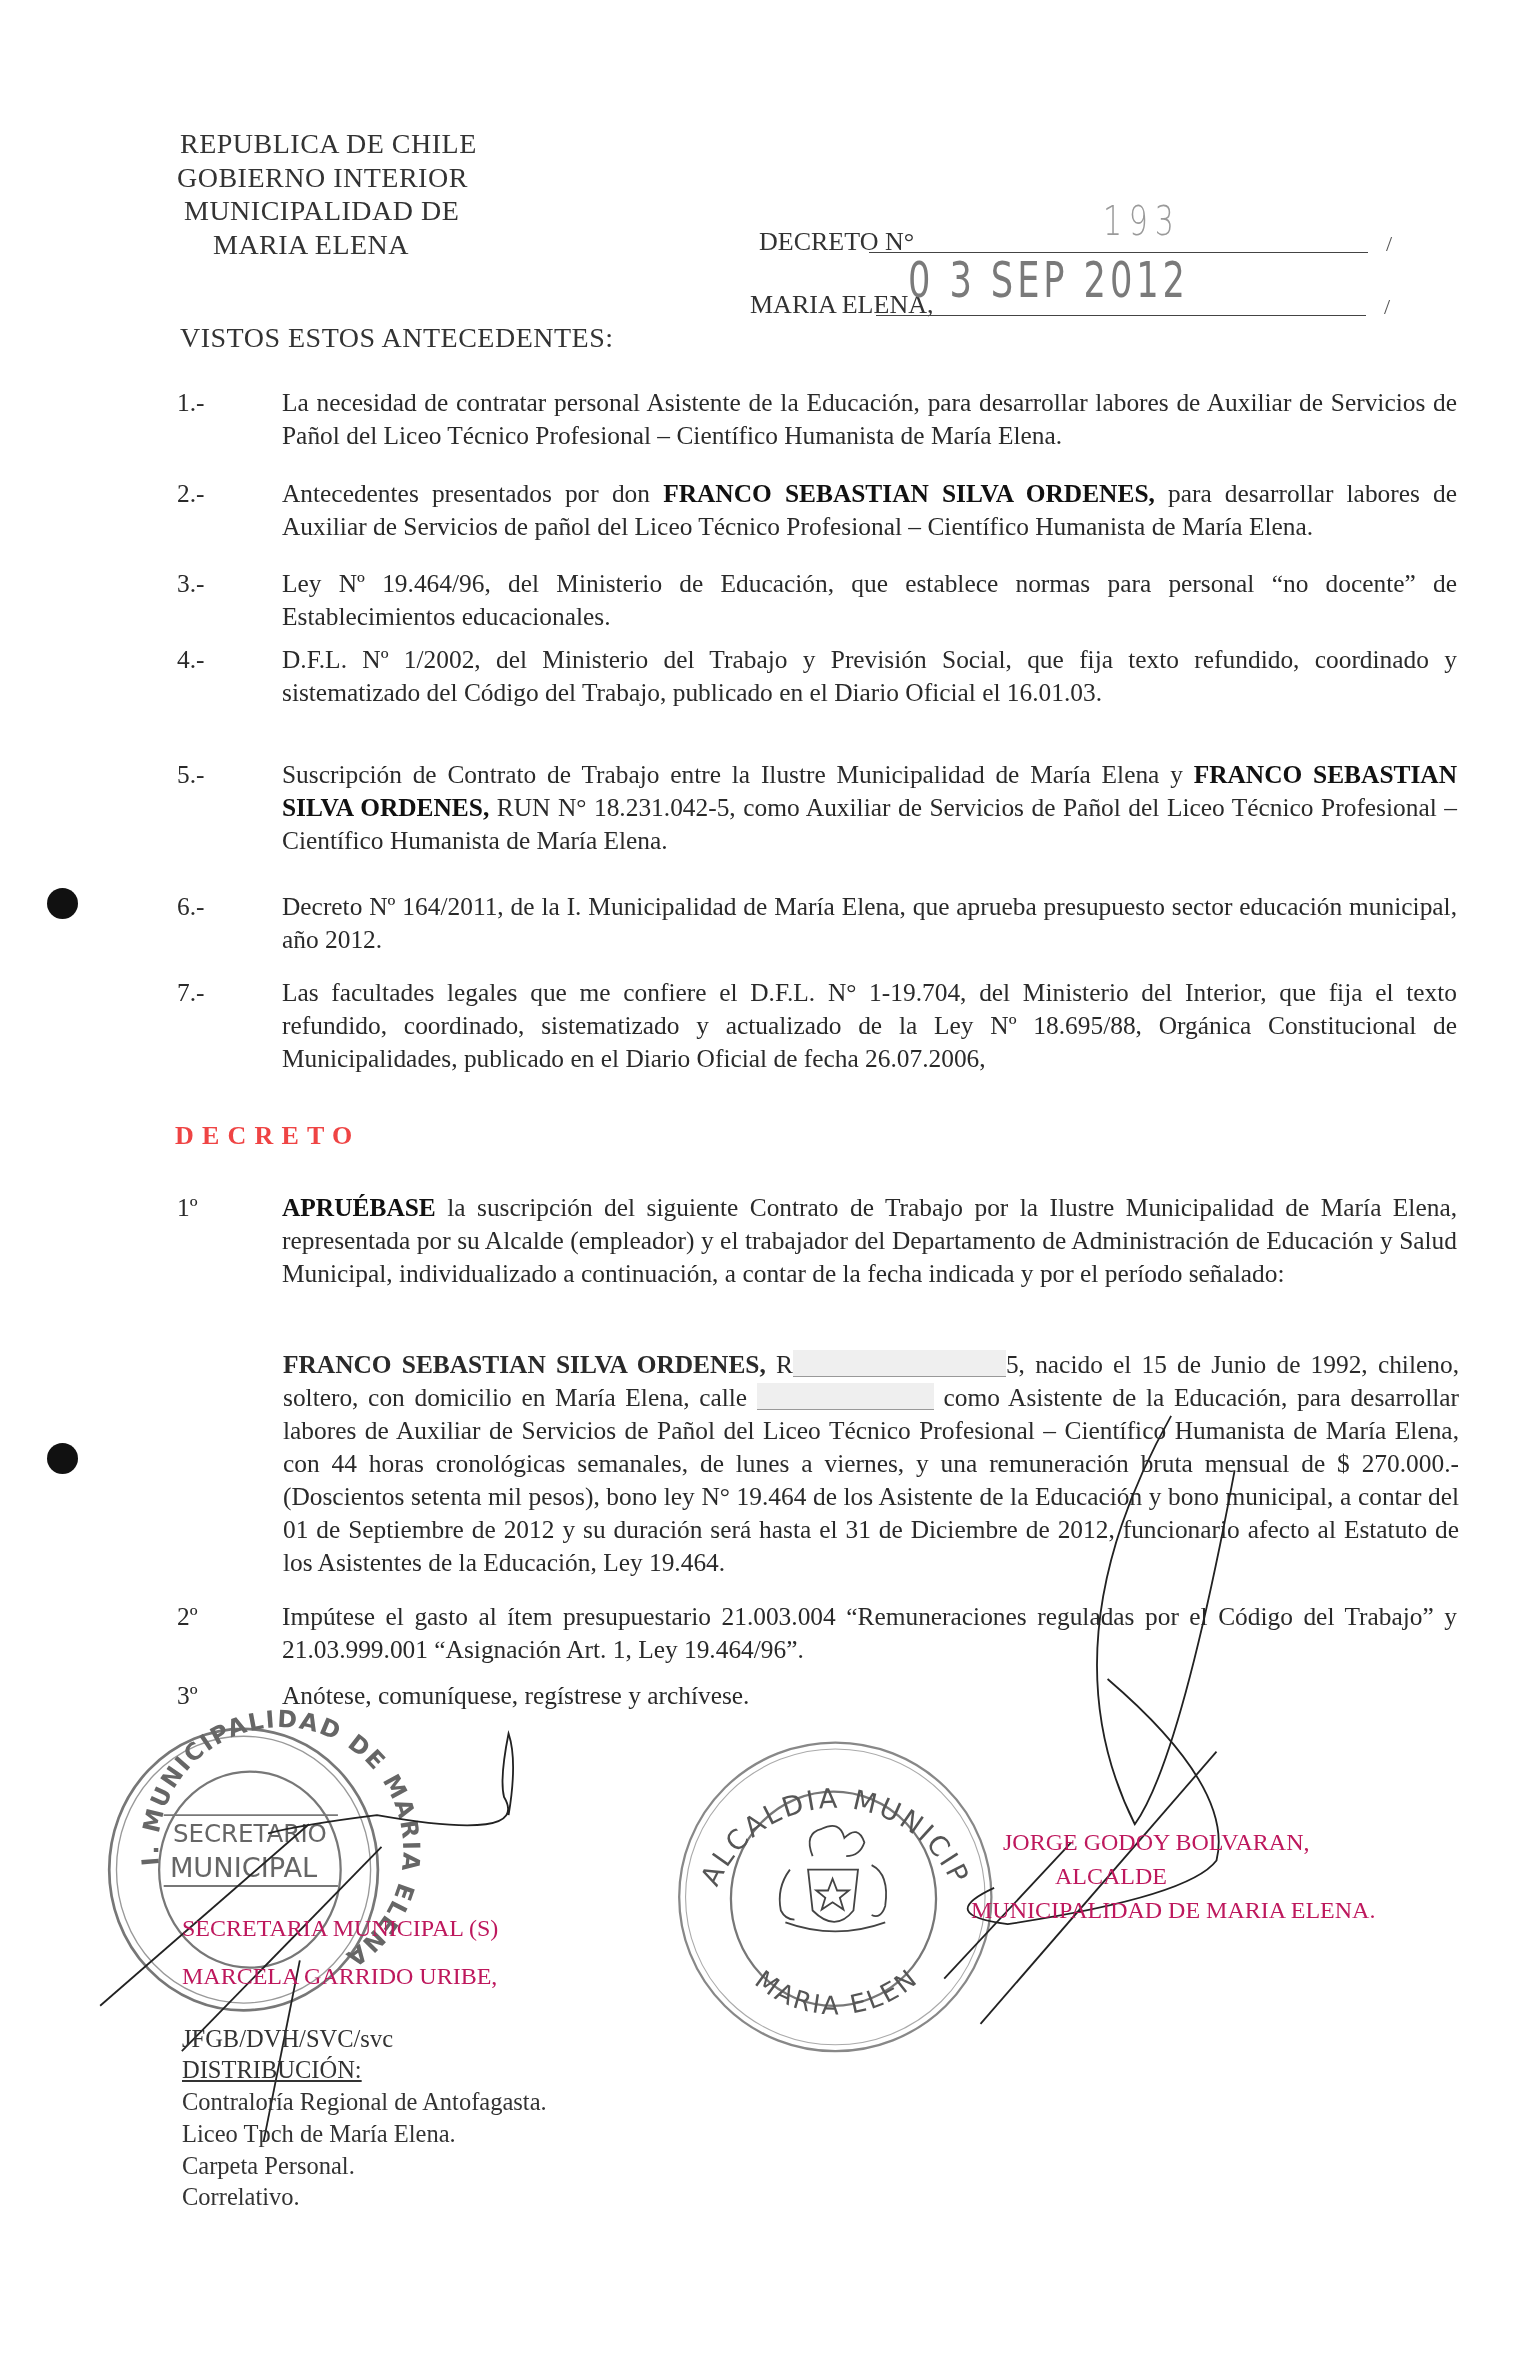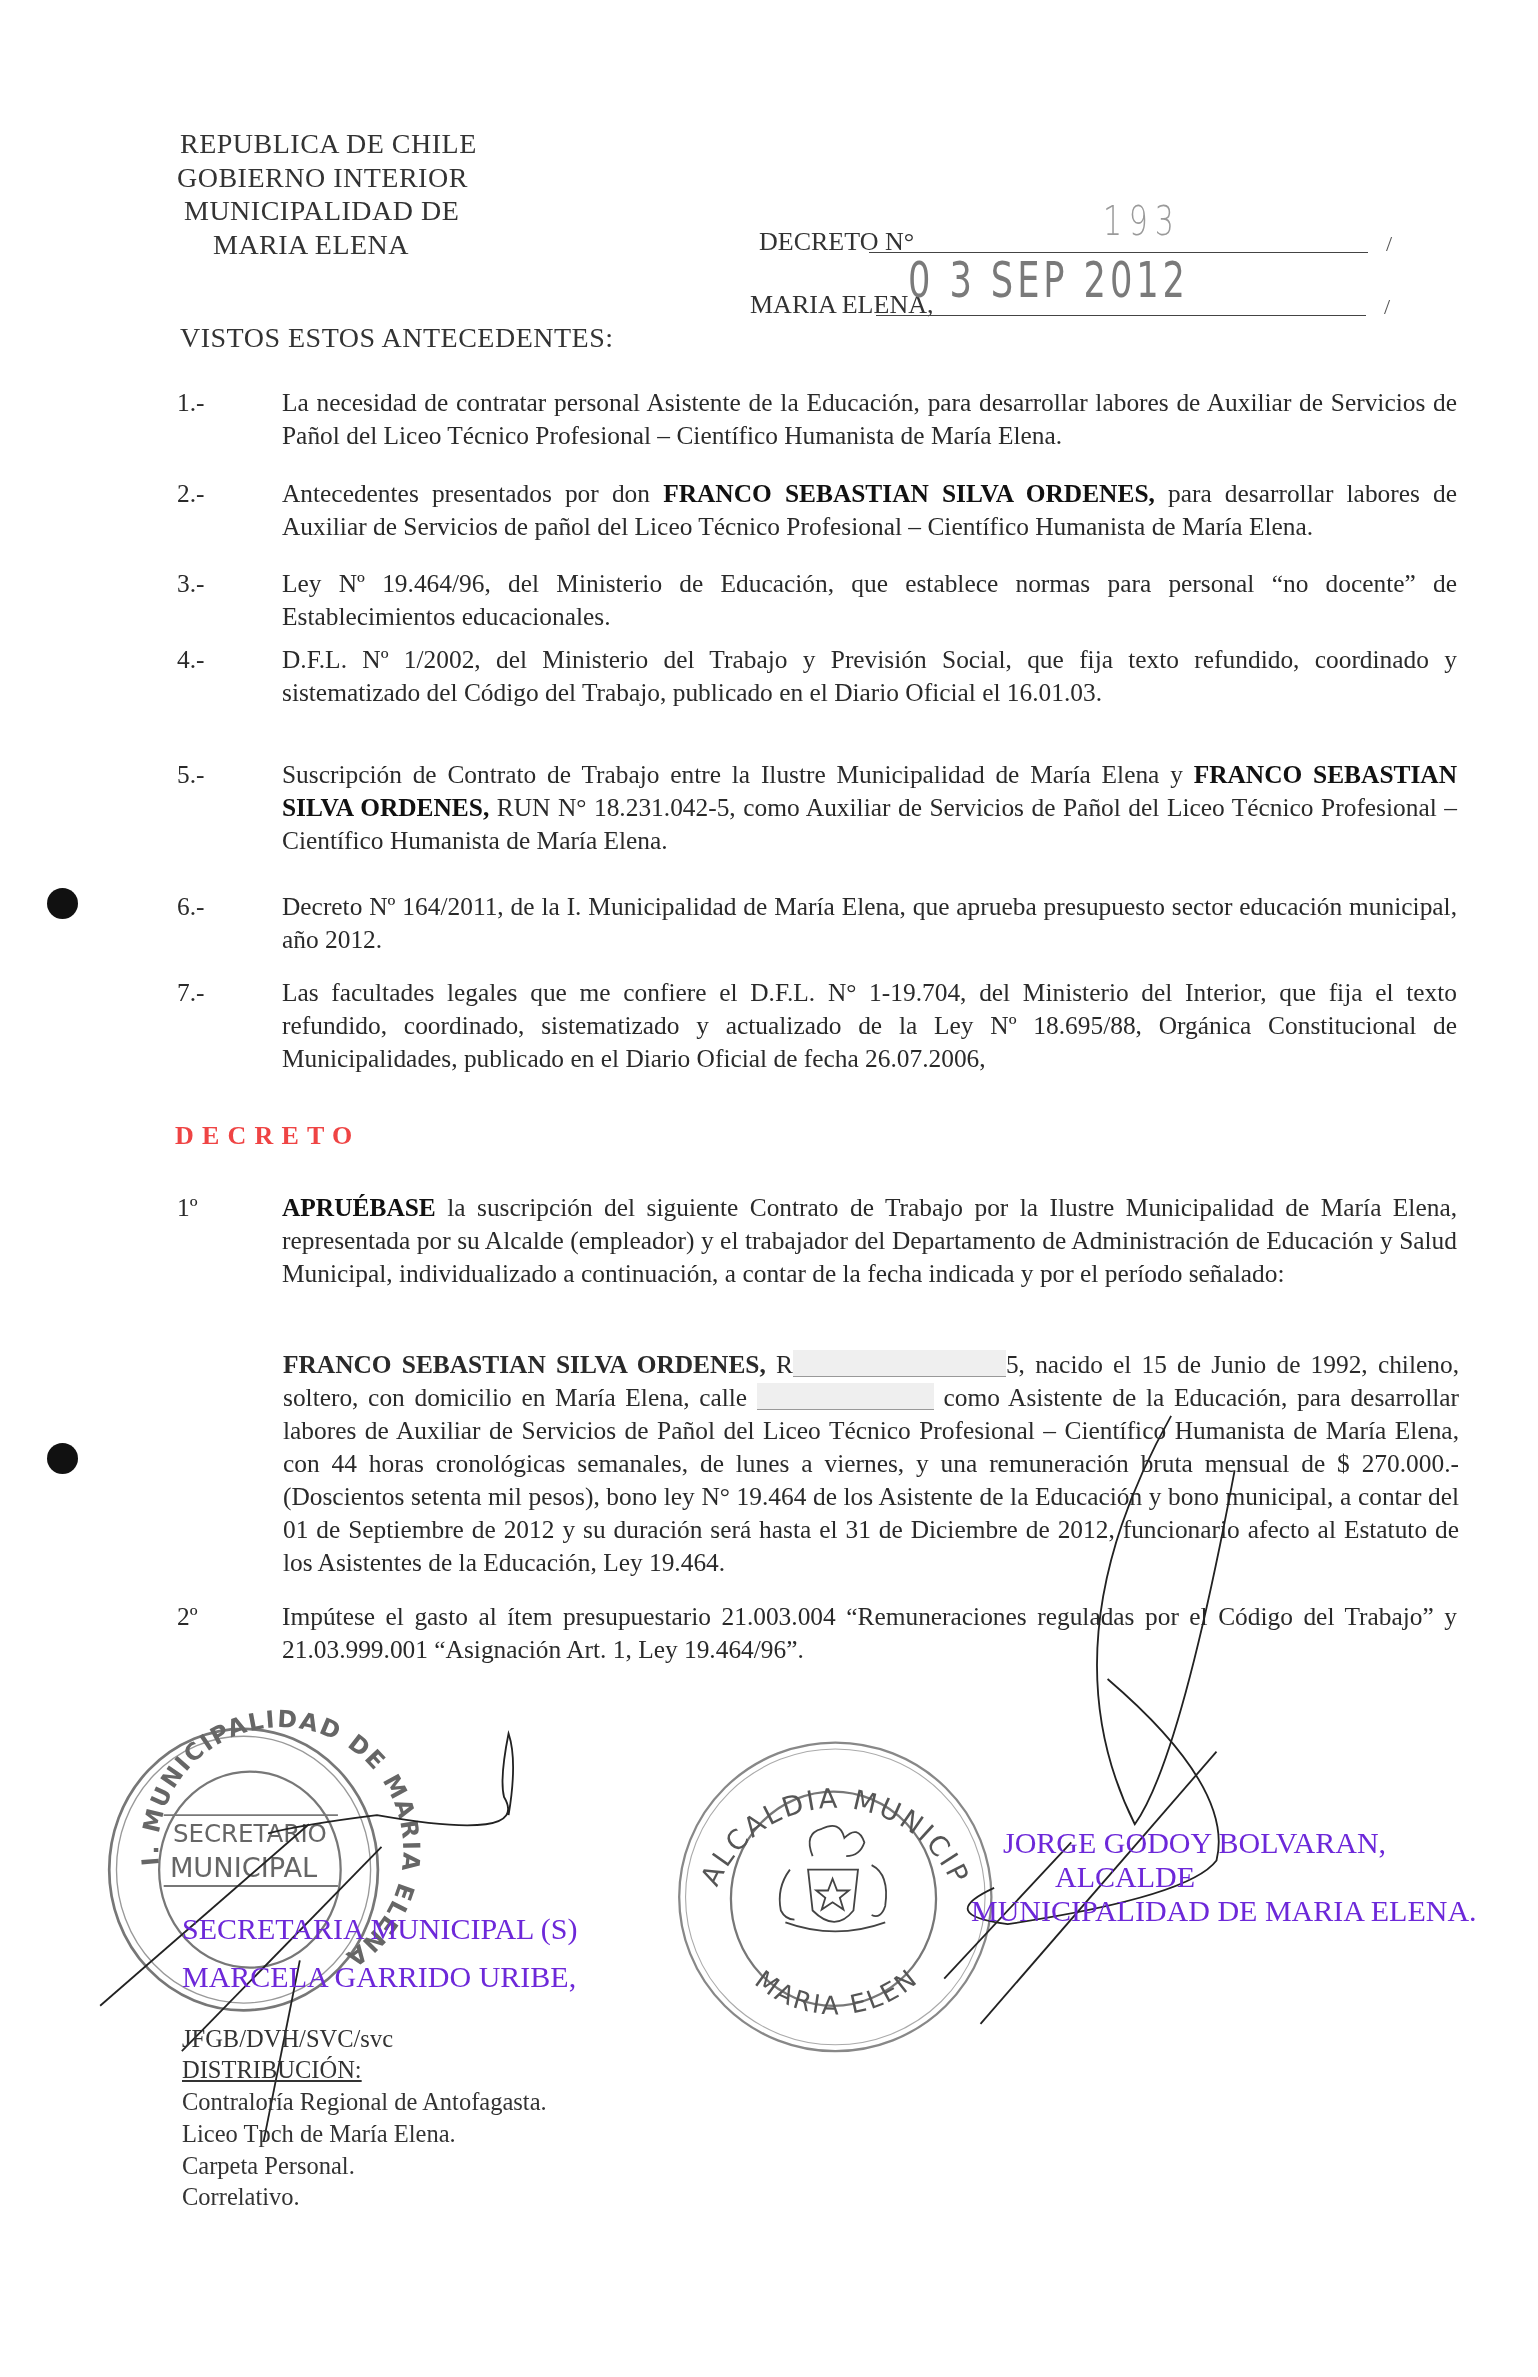--- a/index.html
+++ b/index.html
@@ -12,21 +12,21 @@
   .slash { position: absolute; font-size: 22px; color: #555; }
   .stamp-num { position: absolute; font-family: "DejaVu Sans", sans-serif; font-size: 40px; color: #9a9a9a; letter-spacing: 9px; font-weight: 300; transform: scaleX(0.75); transform-origin: left; }
   .stamp-date { position: absolute; font-family: "DejaVu Sans", sans-serif; font-size: 49px; color: #7a7a7a; letter-spacing: 5.4px; transform: scaleX(0.72); transform-origin: left; }
   .para { position: absolute; left: 177px; width: 1280px; font-size: 25.4px; line-height: 33px; color: #2a2a2a; }
   .para .num { position: absolute; left: 0; top: 0; width: 91px; }
   .para .txt { margin-left: 105px; text-align: justify; text-align-last: left; }
   .para b { color: #111; }
   .decreto-title { position: absolute; left: 175px; top: 1121px; font-size: 26px; letter-spacing: 8.2px; font-weight: bold; color: #ef4444; }
   .block { position: absolute; left: 283px; width: 1176px; font-size: 25.4px; line-height: 33px; text-align: justify; text-align-last: left; color: #2a2a2a; }
   .redact { display: inline-block; background: #efefef; border-bottom: 1.8px solid #999; height: 25.4px; vertical-align: -3.6px; }
-  .sig-text { position: absolute; font-size: 30px; line-height: 31px; color: #6d28d9; }
+  .sig-text { position: absolute; font-size: 24px; line-height: 31px; color: #be185d; }
   .dist { position: absolute; left: 182px; font-size: 24.5px; line-height: 32px; color: #333; }
   svg.overlay { position: absolute; left: 0; top: 0; }
   .holepunch { position: absolute; width: 31px; height: 31px; border-radius: 50%; background: #111; }
 </style>
 </head>
 <body>
 
 <div class="page">
 
   <div class="holepunch" style="left:47px; top:888px;"></div>
@@ -95,20 +95,24 @@
     <span>chileno, soltero,  con domicilio en María Elena, calle</span>
     <span class="redact" style="width:177px;"></span><span> como Asistente de la Educación,</span>
     <span>para desarrollar labores de Auxiliar de Servicios de Pañol del Liceo Técnico Profesional – Científico Humanista de María Elena,  con  44 horas cronológicas semanales, de lunes a viernes, y una remuneración bruta mensual de $ 270.000.- (Doscientos setenta mil  pesos), bono ley N° 19.464 de los Asistente de la Educación y bono municipal,   a contar del  01 de Septiembre de 2012 y su duración será hasta el 31 de Diciembre  de 2012, funcionario afecto al Estatuto de los Asistentes de la Educación, Ley 19.464.</span>
   </div>
 
   <div class="para" style="top:1600px;">
     <span class="num">2º</span>
     <div class="txt">Impútese el gasto al ítem presupuestario 21.003.004 “Remuneraciones reguladas por el Código del Trabajo” y 21.03.999.001 “Asignación Art. 1, Ley 19.464/96”.</div>
   </div>
 
+  <div class="para" style="top:1679px;">
+    <span class="num">3º</span>
+    <div class="txt">Anótese, comuníquese, regístrese y archívese.</div>
+  </div>
 
   <svg class="overlay" width="1539" height="2377" viewBox="0 0 1695 2619">
     <defs>
       <path id="secRing" d="M 175 2055 A 135 135 0 1 1 355 2165" fill="none"></path>
       <path id="mayRingTop" d="M 790 2080 A 140 140 0 0 1 1050 2080" fill="none"></path>
       <path id="mayRingBot" d="M 830 2185 A 135 135 0 0 0 1010 2185" fill="none"></path>
     </defs>
 
     <g>
       <ellipse cx="268" cy="2060" rx="148" ry="155" fill="none" stroke="#777" stroke-width="3"></ellipse>

